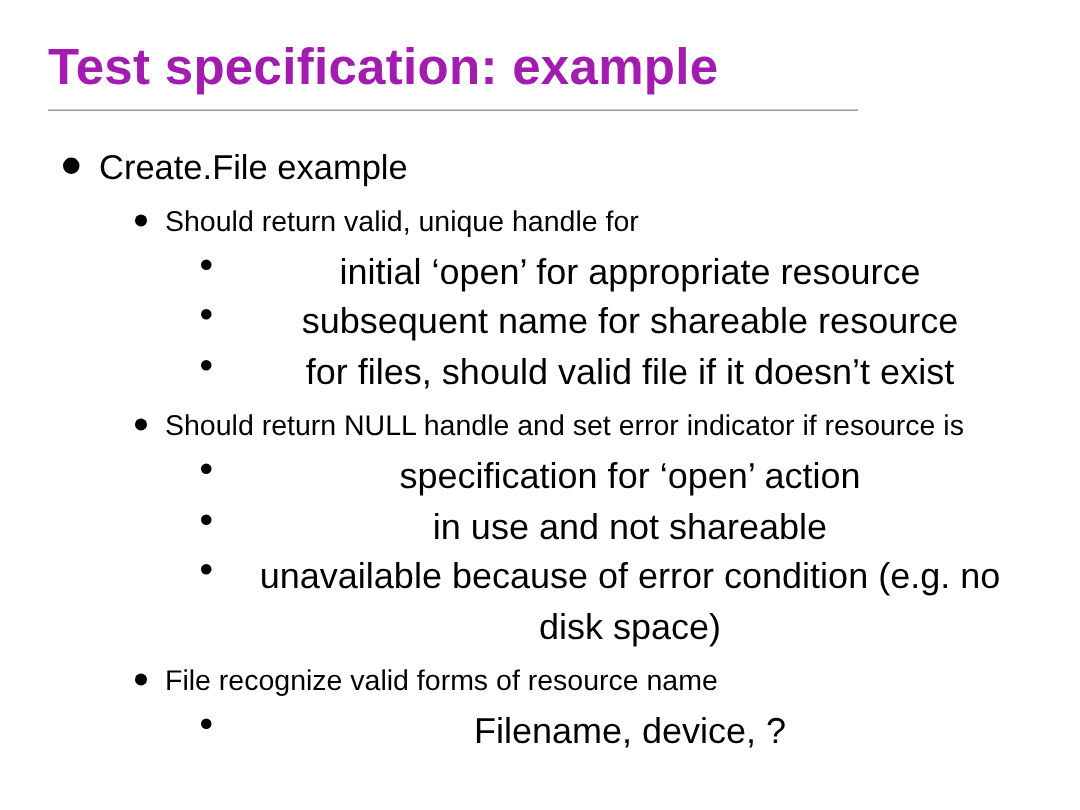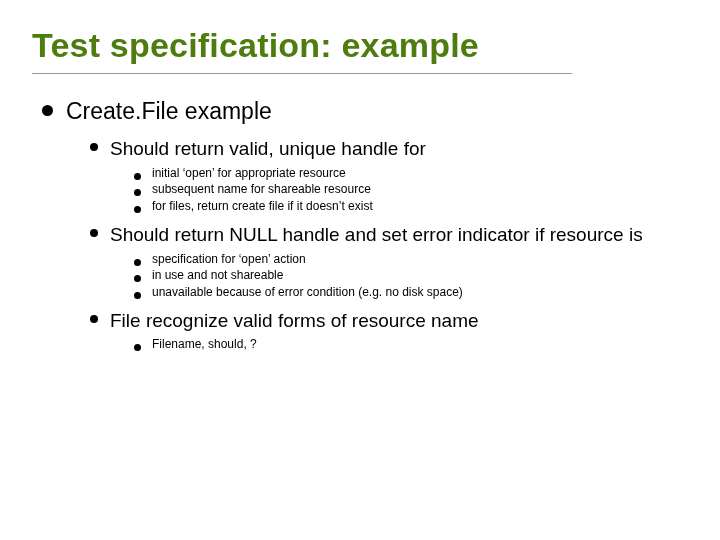--- a/index.html
+++ b/index.html
@@ -19,21 +19,21 @@
   }
   .title-block {
     border-bottom: 1px solid #999;
     padding-bottom: 8px;
     margin-bottom: 22px;
     width: 540px;
   }
   .title {
     font-size: 34px;
     font-weight: bold;
-    color: #4d7c0f;
+    color: #a21caf;
     letter-spacing: 0.2px;
   }
   ul.level1 {
     list-style: none;
     padding-left: 8px;
     margin: 0;
   }
   ul.level1 > li {
     position: relative;
     padding-left: 26px;
@@ -74,23 +74,24 @@
     border-radius: 50%;
   }
   ul.level3 {
     list-style: none;
     padding-left: 22px;
     margin: 2px 0 6px 0;
   }
   ul.level3 > li {
     position: relative;
     padding-left: 20px;
-    font-size: 12px;
+    font-size: 24px;
     line-height: 1.4;
     margin-bottom: 0;
+    text-align: center;
   }
   ul.level3 > li::before {
     content: "";
     position: absolute;
     left: 2px;
     top: 8px;
     width: 7px;
     height: 7px;
     background: #000;
     border-radius: 50%;
@@ -108,36 +109,36 @@
     <li>
       <span>Create.File example</span>
 
       <ul class="level2">
 
         <li>
           <span>Should return valid, unique handle for</span>
           <ul class="level3">
             <li><span>initial ‘open’ for appropriate resource</span></li>
             <li><span>subsequent name for shareable resource</span></li>
-            <li><span>for files, return create file if it doesn’t exist</span></li>
+            <li><span>for files, should valid file if it doesn’t exist</span></li>
           </ul>
         </li>
 
         <li>
           <span>Should return NULL handle and set error indicator if resource is</span>
           <ul class="level3">
             <li><span>specification for ‘open’ action</span></li>
             <li><span>in use and not shareable</span></li>
             <li><span>unavailable because of error condition (e.g. no disk space)</span></li>
           </ul>
         </li>
 
         <li>
           <span>File recognize valid forms of resource name</span>
           <ul class="level3">
-            <li><span>Filename, should, ?</span></li>
+            <li><span>Filename, device, ?</span></li>
           </ul>
         </li>
 
       </ul>
     </li>
   </ul>
 </div>
 
 </body></html>

